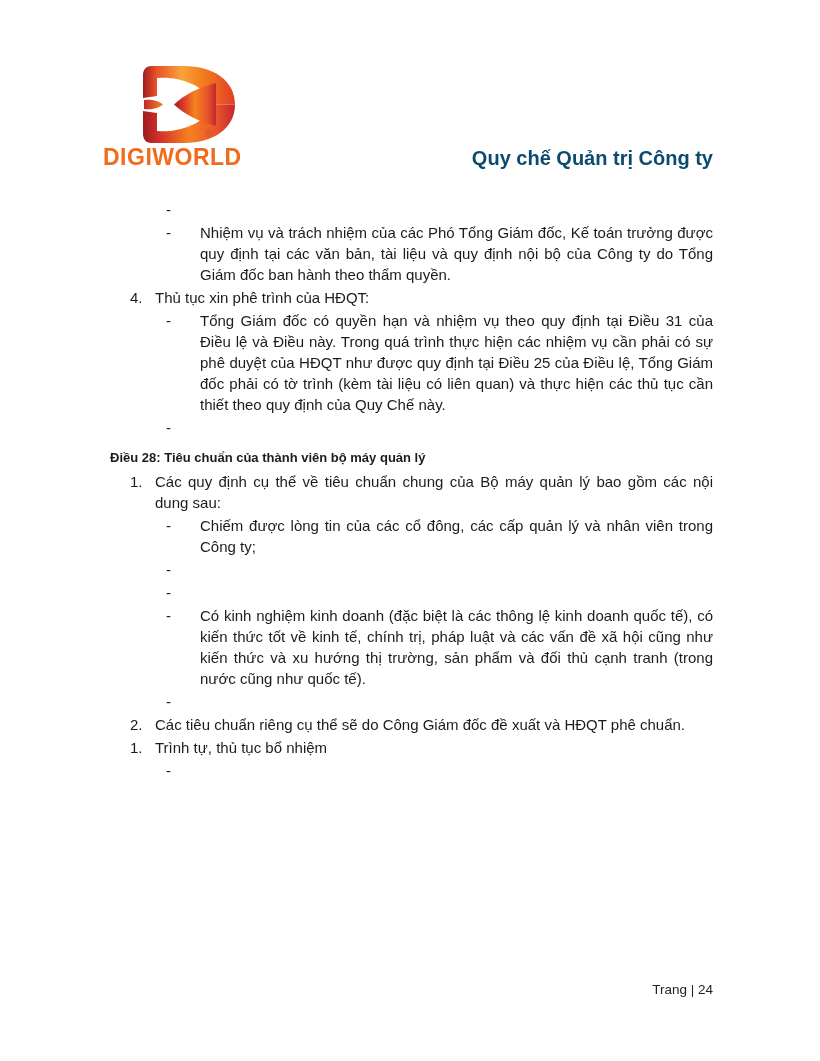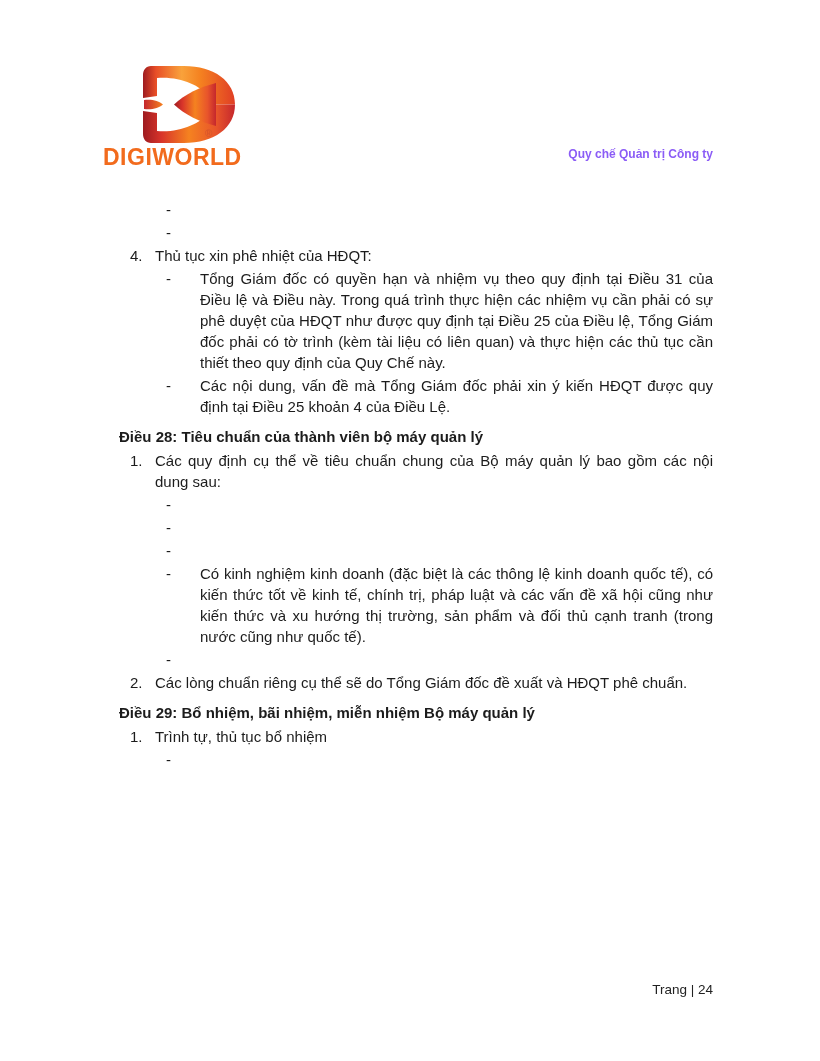--- a/index.html
+++ b/index.html
@@ -12,32 +12,32 @@
   .page-header{position:absolute;left:0;top:0;width:820px;height:199px;}
   .logo-block{position:absolute;left:103px;top:64px;width:160px;height:110px;}
   .logo-mark{position:absolute;left:40px;top:2px;width:92px;height:77px;}
   .logo-reg{position:absolute;left:102px;top:64px;font-size:10px;color:#D8562B;font-weight:700;}
   .brand-wordmark{
     position:absolute;left:0;top:80px;
     font-size:23px;font-weight:700;letter-spacing:0.5px;color:#F26B1D;white-space:nowrap;text-align:right;
   }
   .doc-title{
     position:absolute;right:107px;top:147px;
-    font-size:12px;font-weight:700;color:#8b5cf6;white-space:nowrap;
+    font-size:20px;font-weight:700;color:#0c4a6e;white-space:nowrap;
   }
   
   .page-body{position:absolute;left:107px;top:199px;width:606px;font-size:15px;line-height:21px;}
   .li{display:flex;text-align:justify;margin:0 0 2px 0;}
   .li .marker{flex:none;}
   .li .txt{flex:1 1 auto;}
   .li.num{padding-left:23px;}
   .li.num .marker{width:25px;}
   .li.dash{padding-left:59px;}
   .li.dash .marker{width:34px;}
-  .heading{font-weight:700;font-size:15px;margin:9px 0 3px 12px;}
+  .heading{font-weight:700;font-size:13px;margin:9px 0 3px 3px;}
   
   .page-footer{
     position:absolute;right:107px;top:982px;
     font-size:13.5px;color:#222222;white-space:nowrap;
   }
 </style>
 </head>
 <body>
 
 <div class="page-header">
@@ -75,46 +75,47 @@
 </div>
 
 <div class="page-body">
 
   <div class="li dash">
     <span class="marker">-</span>
   </div>
 
   <div class="li dash">
     <span class="marker">-</span>
+    <span class="txt">Nhiệm vụ và trách nhiệm của các Phó Tổng Giám đốc, Kế toán trưởng được quy định tại các văn bản, tài liệu và quy định nội bộ của Công ty do Tổng Giám đốc ban hành theo thẩm quyền.</span>
   </div>
 
   <div class="li num">
     <span class="marker">4.</span>
-    <span class="txt">Thủ tục xin phê nhiệt của HĐQT:</span>
+    <span class="txt">Thủ tục xin phê trình của HĐQT:</span>
   </div>
 
   <div class="li dash">
     <span class="marker">-</span>
     <span class="txt">Tổng Giám đốc có quyền hạn và nhiệm vụ theo quy định tại Điều 31 của Điều lệ và Điều này. Trong quá trình thực hiện các nhiệm vụ cần phải có sự phê duyệt của HĐQT như được quy định tại Điều 25 của Điều lệ, Tổng Giám đốc phải có tờ trình (kèm tài liệu có liên quan) và thực hiện các thủ tục cần thiết theo quy định của Quy Chế này.</span>
   </div>
 
   <div class="li dash">
     <span class="marker">-</span>
-    <span class="txt">Các nội dung, vấn đề mà Tổng Giám đốc phải xin ý kiến HĐQT được quy định tại Điều 25 khoản 4 của Điều Lệ.</span>
   </div>
 
   <div class="heading">Điều 28: Tiêu chuẩn của thành viên bộ máy quản lý</div>
 
   <div class="li num">
     <span class="marker">1.</span>
     <span class="txt">Các quy định cụ thể về tiêu chuẩn chung của Bộ máy quản lý bao gồm các nội dung sau:</span>
   </div>
 
   <div class="li dash">
     <span class="marker">-</span>
+    <span class="txt">Chiếm được lòng tin của các cổ đông, các cấp quản lý và nhân viên trong Công ty;</span>
   </div>
 
   <div class="li dash">
     <span class="marker">-</span>
   </div>
 
   <div class="li dash">
     <span class="marker">-</span>
   </div>
 
@@ -122,24 +123,23 @@
     <span class="marker">-</span>
     <span class="txt">Có kinh nghiệm kinh doanh (đặc biệt là các thông lệ kinh doanh quốc tế), có kiến thức tốt về kinh tế, chính trị, pháp luật và các vấn đề xã hội cũng như kiến thức và xu hướng thị trường, sản phẩm và đối thủ cạnh tranh (trong nước cũng như quốc tế).</span>
   </div>
 
   <div class="li dash">
     <span class="marker">-</span>
   </div>
 
   <div class="li num">
     <span class="marker">2.</span>
-    <span class="txt">Các lòng chuẩn riêng cụ thể sẽ do Tổng Giám đốc đề xuất và HĐQT phê chuẩn.</span>
+    <span class="txt">Các tiêu chuẩn riêng cụ thể sẽ do Công Giám đốc đề xuất và HĐQT phê chuẩn.</span>
   </div>
 
-  <div class="heading">Điều 29: Bổ nhiệm, bãi nhiệm, miễn nhiệm Bộ máy quản lý</div>
 
   <div class="li num">
     <span class="marker">1.</span>
     <span class="txt">Trình tự, thủ tục bổ nhiệm</span>
   </div>
 
   <div class="li dash">
     <span class="marker">-</span>
   </div>
 

